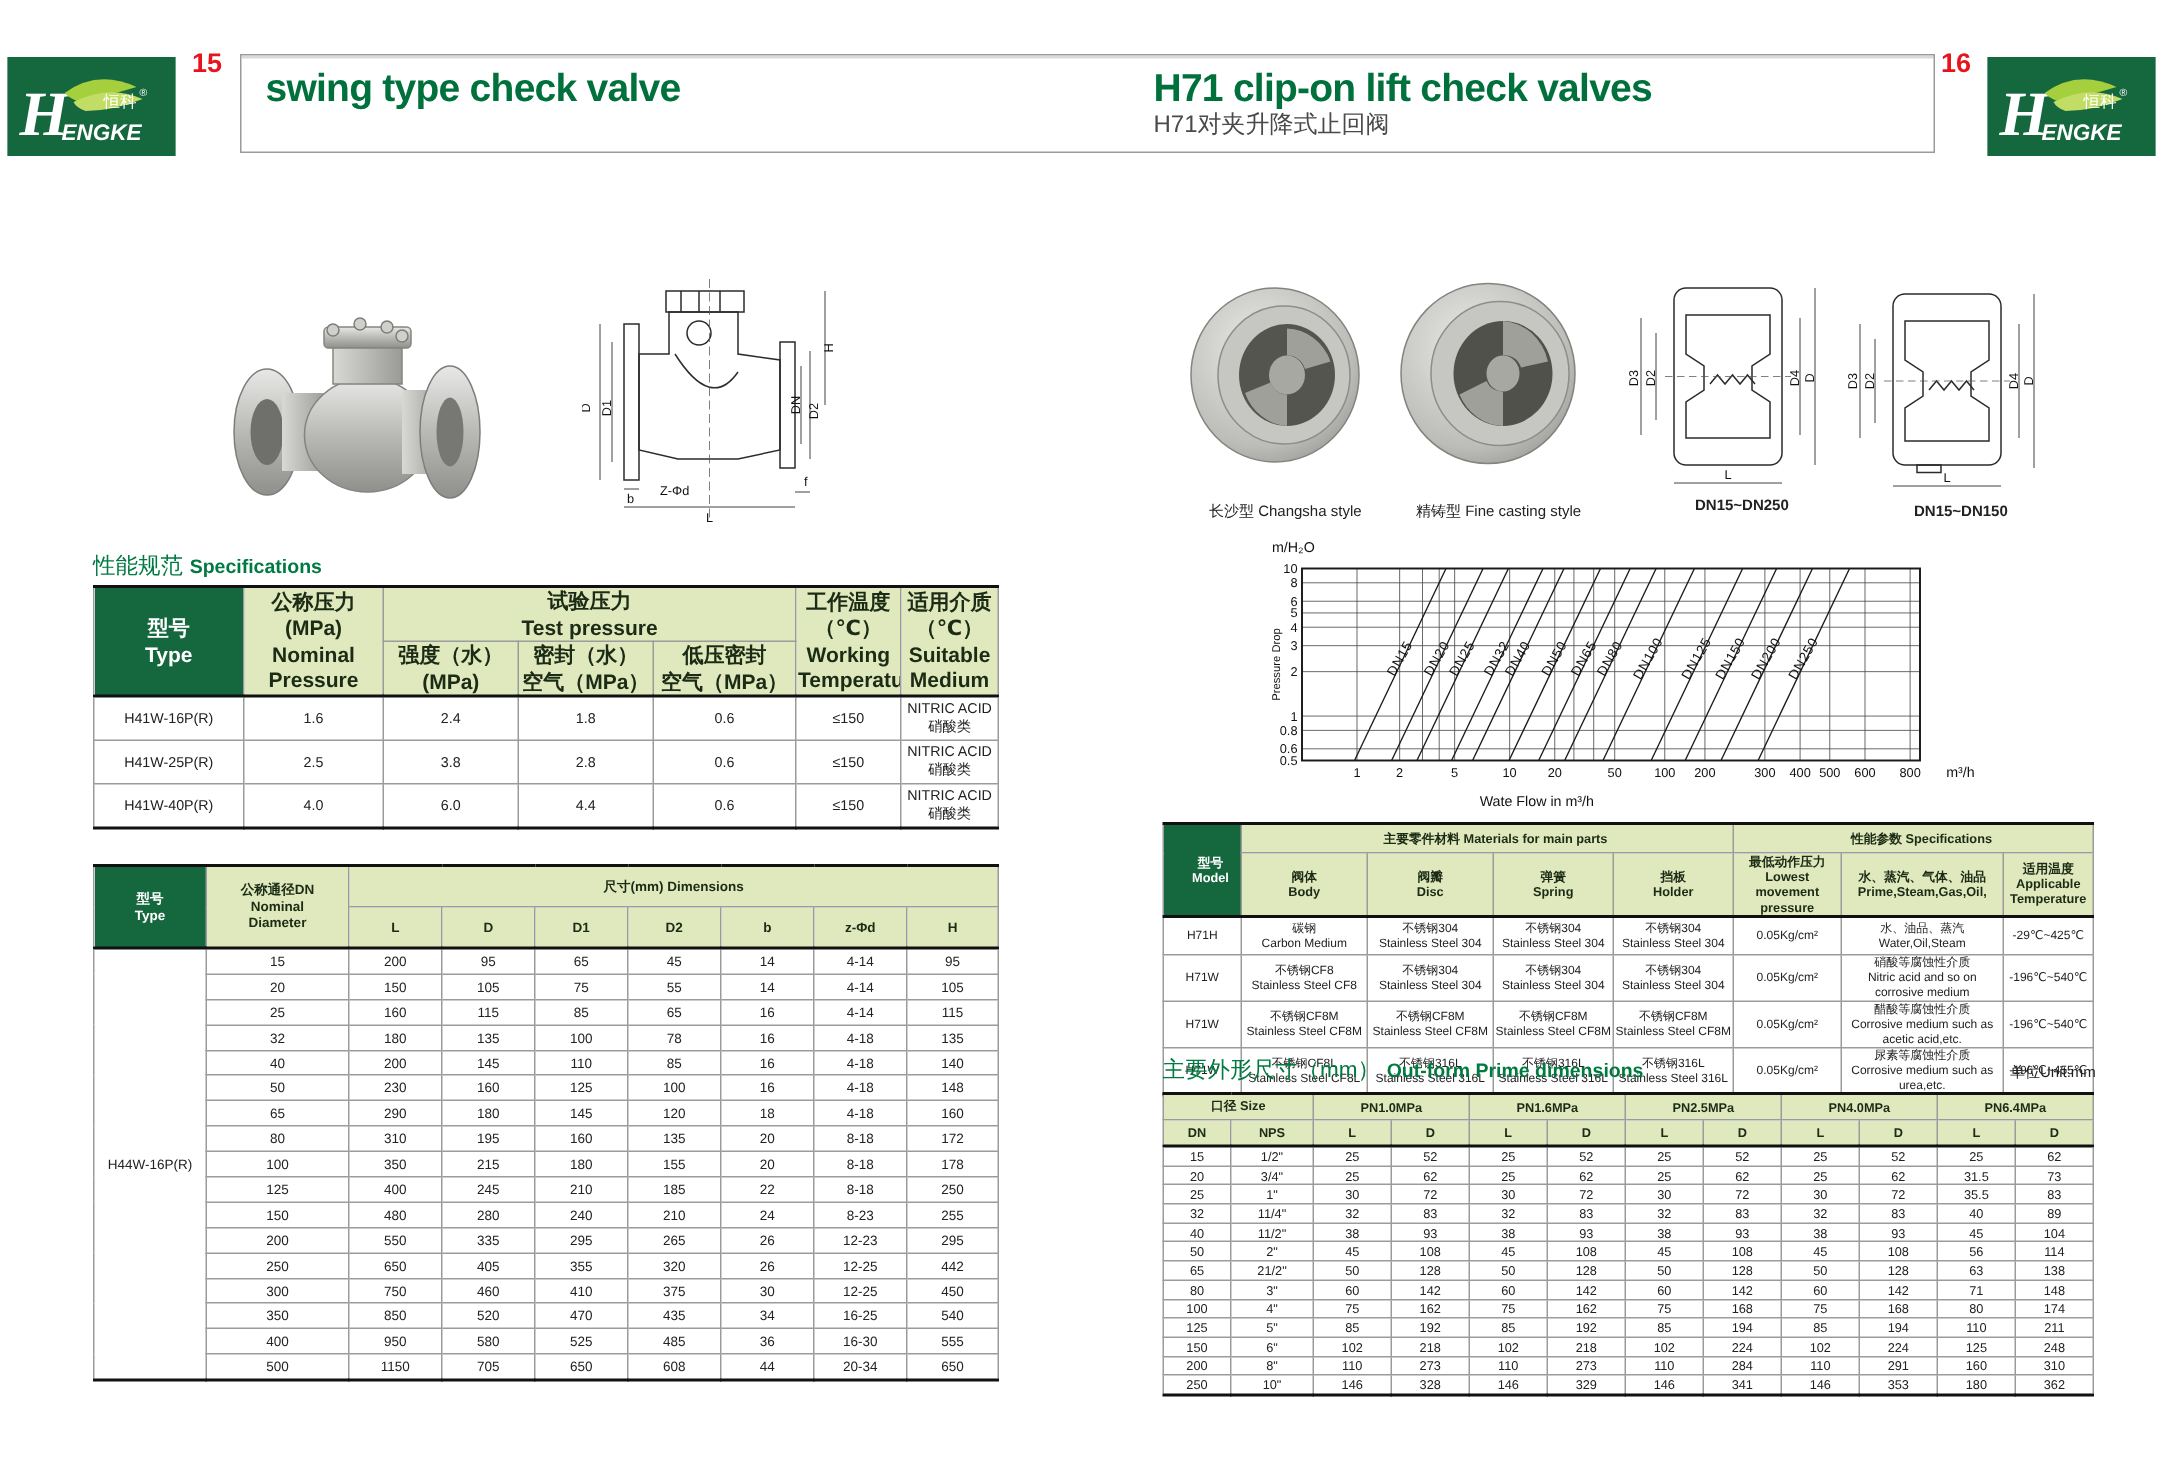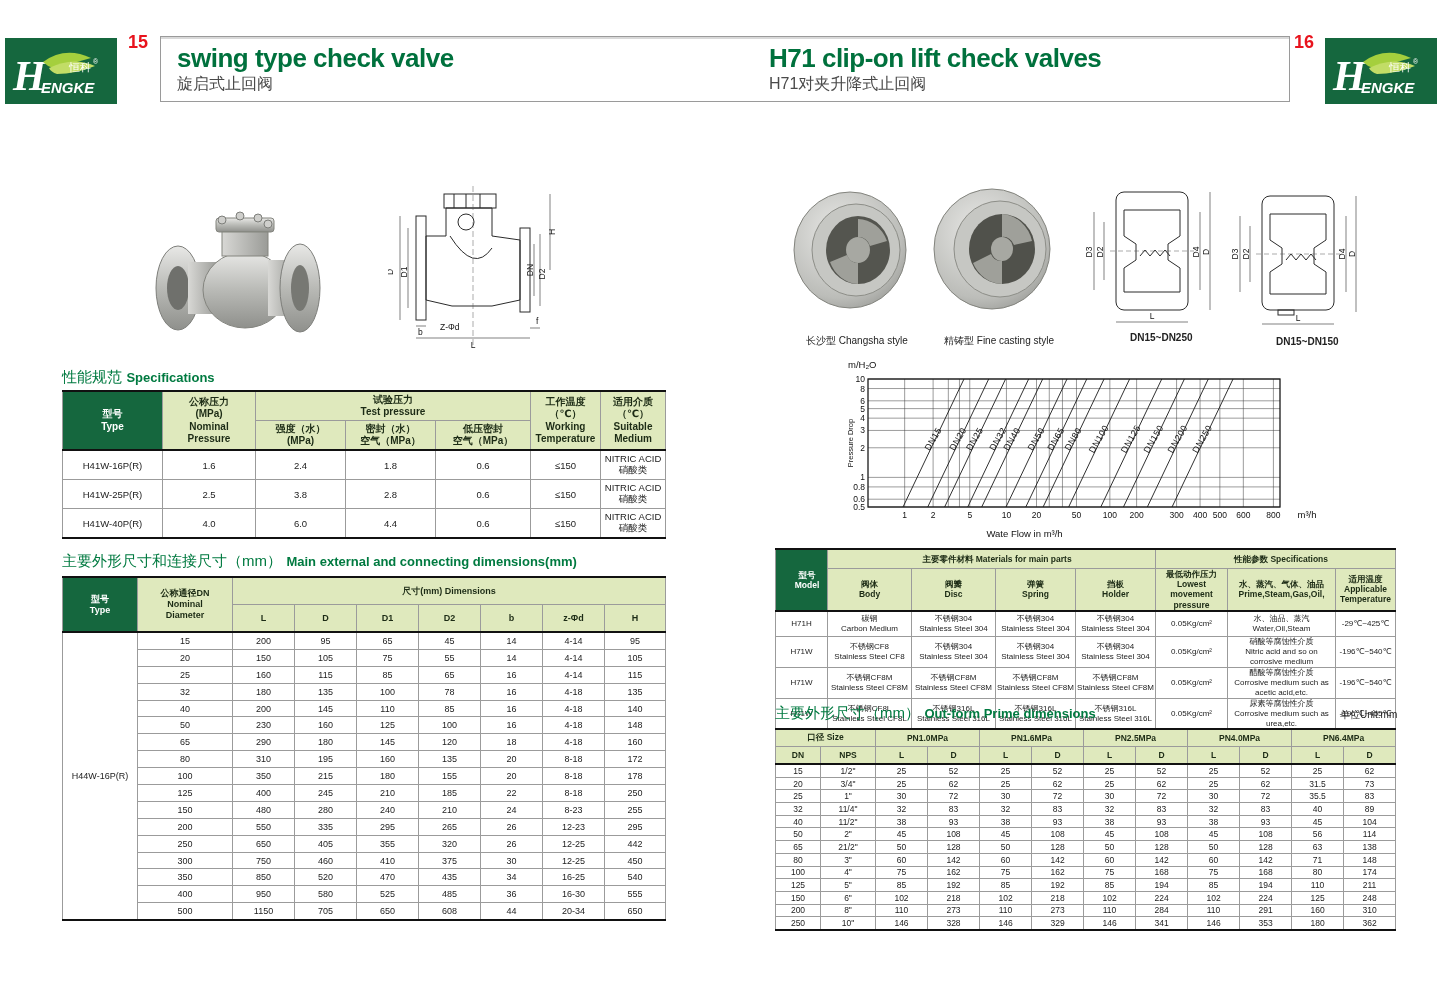--- a/index.html
+++ b/index.html
@@ -23,21 +23,21 @@
   
   table{border-collapse:collapse;table-layout:fixed;position:absolute;background:#fff;}
   table{border-top:2px solid #111;border-bottom:2px solid #111;}
   thead{border-bottom:2px solid #111;}
   th,td{border:1px solid #9b9b9b;text-align:center;vertical-align:middle;white-space:pre-line;overflow:hidden;padding:0 1px;}
   th{background:#dfe9bd;color:#1c2b15;font-weight:bold;}
   th.hd-dark{background:#15673e;color:#fff;}
   td{color:#222;}
 
   #spec-table{left:62px;top:390px;width:603px;font-size:9.5px;}
-  #spec-table th{font-size:10px;line-height:1.25;height:28px;}
+  #spec-table th{font-size:14px;line-height:1.25;height:28px;}
   #spec-table td{height:28px;}
 
   #dims-table{left:62px;top:576px;width:603px;font-size:9px;}
   #dims-table th{font-size:9px;line-height:1.2;height:26px;}
   #dims-table td{height:15.9px;}
 
   #materials-table{left:775px;top:548px;width:620px;font-size:8px;}
   #materials-table th{font-size:8.5px;line-height:1.2;}
   #materials-table thead tr:first-child th{height:18px;padding-left:12px;}
   #materials-table thead tr:last-child th{height:40px;}
@@ -78,21 +78,20 @@
       <text x="64" y="33" font-size="11" fill="#ffffff">恒科</text>
       <text x="88" y="26" font-size="7" fill="#ffffff">®</text>
       <text x="36" y="55" font-size="15" font-style="italic" font-weight="bold" fill="#ffffff">ENGKE</text>
     </svg>
   </div>
   <div class="page-num" style="left:128px;">15</div>
 
   <div class="title-box">
     <div class="title-group" style="left:16px;">
       <div class="title-en">swing type check valve</div>
-      <div class="title-cn">旋启式止回阀</div>
     </div>
     <div class="title-group" style="left:608px;">
       <div class="title-en">H71 clip-on lift check valves</div>
       <div class="title-cn">H71对夹升降式止回阀</div>
     </div>
   </div>
 
   <div class="page-num" style="left:1294px;">16</div>
   <div class="logo-box" style="left:1325px;">
     <svg width="112" height="66">
@@ -232,24 +231,20 @@
           <td>6.0</td>
           <td>4.4</td>
           <td>0.6</td>
           <td>≤150</td>
           <td>NITRIC ACID
 硝酸类</td>
         </tr>
       </tbody>
     </table>
 
-  <div class="sec-title" style="left:62px;top:552px;">
-    <span class="sec-cn">主要外形尺寸和连接尺寸（mm）</span>
-    <span class="sec-en">Main external and connecting dimensions(mm)</span>
-  </div>
   <table id="dims-table">
       <colgroup>
         <col style="width: 75px;">
         <col style="width: 95px;">
         <col style="width: 62px;">
         <col style="width: 62px;">
         <col style="width: 62px;">
         <col style="width: 62px;">
         <col style="width: 62px;">
         <col style="width: 62px;">

